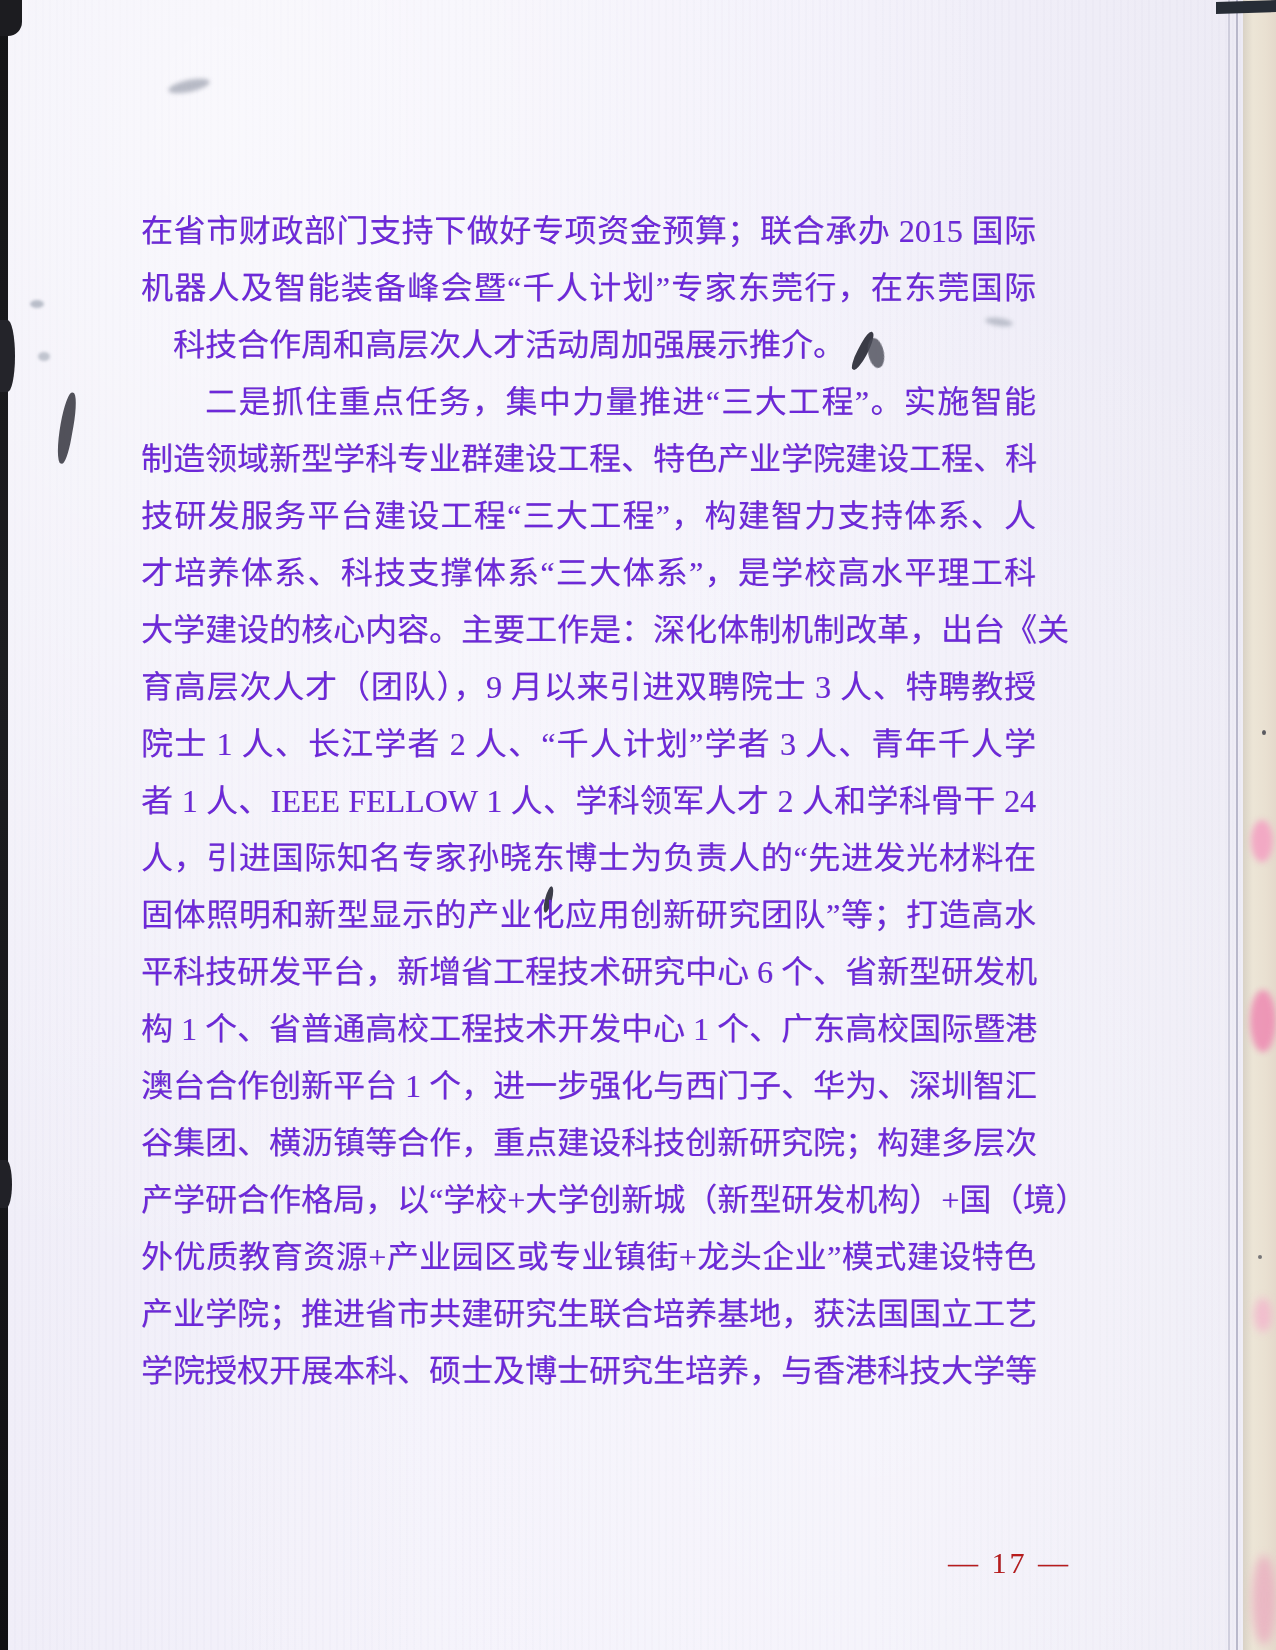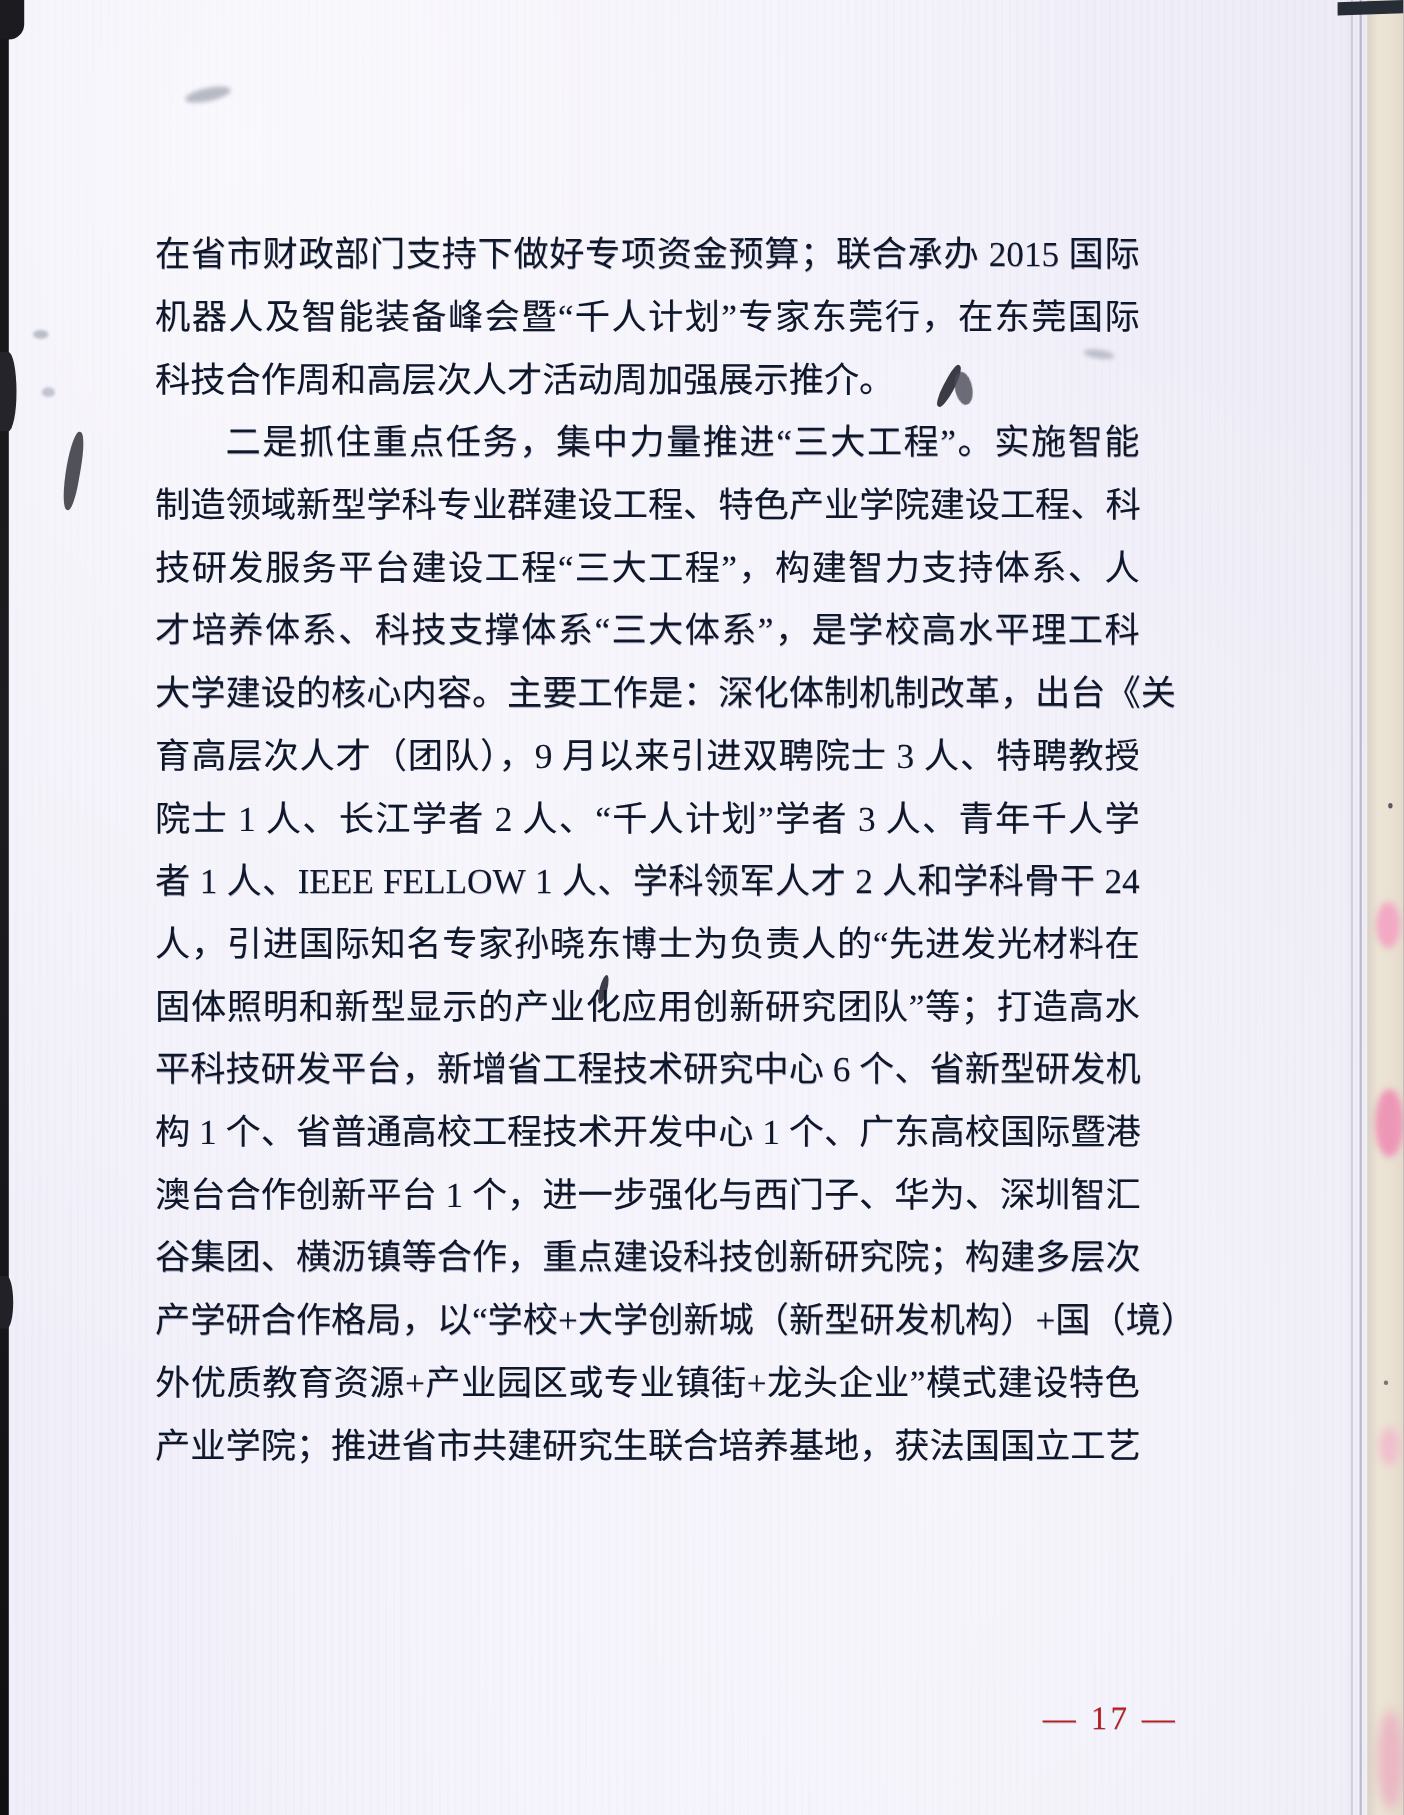--- a/index.html
+++ b/index.html
@@ -48,25 +48,25 @@
   .ink-1{left:858px;top:330px;width:10px;height:42px;background:#3a3b46;border-radius:40% 60% 50% 50%;transform:rotate(28deg);}
   .ink-2{left:868px;top:338px;width:16px;height:30px;background:#4a4b57;border-radius:60% 40% 60% 40%;transform:rotate(-18deg);opacity:.8;filter:blur(.5px);}
   .smudge-faint-right{left:985px;top:318px;width:28px;height:8px;background:#9aa0ae;border-radius:50%;filter:blur(2px);opacity:.6;transform:rotate(8deg);}
   .pen-tick{left:545px;top:886px;width:7px;height:27px;background:#3c3d49;border-radius:50%;transform:rotate(14deg);}
   .margin-squiggle{left:60px;top:392px;width:13px;height:72px;background:#34343d;border-radius:50% 50% 40% 60%;transform:rotate(10deg);opacity:.85;}
   .margin-dot-1{left:30px;top:300px;width:14px;height:8px;background:#aab0bd;border-radius:50%;filter:blur(1.5px);opacity:.8;}
   .margin-dot-2{left:38px;top:352px;width:12px;height:9px;background:#b3b8c4;border-radius:50%;filter:blur(1.5px);opacity:.8;}
   
   .textblock{position:absolute;left:141px;top:203px;width:895px;}
   .line{
-    height:57px;line-height:57px;font-size:32px;color:#0f172a;
+    height:57px;line-height:57px;font-size:32px;color:#6d28d9;
     text-align:justify;text-align-last:justify;white-space:nowrap;
     text-shadow:.4px .4px .6px rgba(40,40,90,.35);
   }
-  .line-end{text-align-last:left;}
+  .line-end{text-align-last:left;margin-left:32px;}
   .line-indent{text-indent:64px;}
   .bold{font-weight:normal;}
   .pageno{
     position:absolute;left:912px;top:1541px;width:195px;height:44px;line-height:44px;
     text-align:center;font-size:30px;color:#b91c1c;letter-spacing:3px;
     text-shadow:.3px .3px .5px rgba(40,40,90,.3);
   }
 </style>
 </head>
 <body>
@@ -115,16 +115,17 @@
     <div class="line">者 1 人、IEEE FELLOW 1 人、学科领军人才 2 人和学科骨干 24</div>
     <div class="line">人，引进国际知名专家孙晓东博士为负责人的“先进发光材料在</div>
     <div class="line">固体照明和新型显示的产业化应用创新研究团队”等；打造高水</div>
     <div class="line">平科技研发平台，新增省工程技术研究中心 6 个、省新型研发机</div>
     <div class="line">构 1 个、省普通高校工程技术开发中心 1 个、广东高校国际暨港</div>
     <div class="line">澳台合作创新平台 1 个，进一步强化与西门子、华为、深圳智汇</div>
     <div class="line">谷集团、横沥镇等合作，重点建设科技创新研究院；构建多层次</div>
     <div class="line">产学研合作格局，以“学校+大学创新城（新型研发机构）+国（境）</div>
     <div class="line">外优质教育资源+产业园区或专业镇街+龙头企业”模式建设特色</div>
     <div class="line">产业学院；推进省市共建研究生联合培养基地，获法国国立工艺</div>
+    <div class="line">学院授权开展本科、硕士及博士研究生培养，与香港科技大学等</div>
   </div>
 
   <div class="pageno">— 17 —</div>
 </div>
 
 </body></html>

